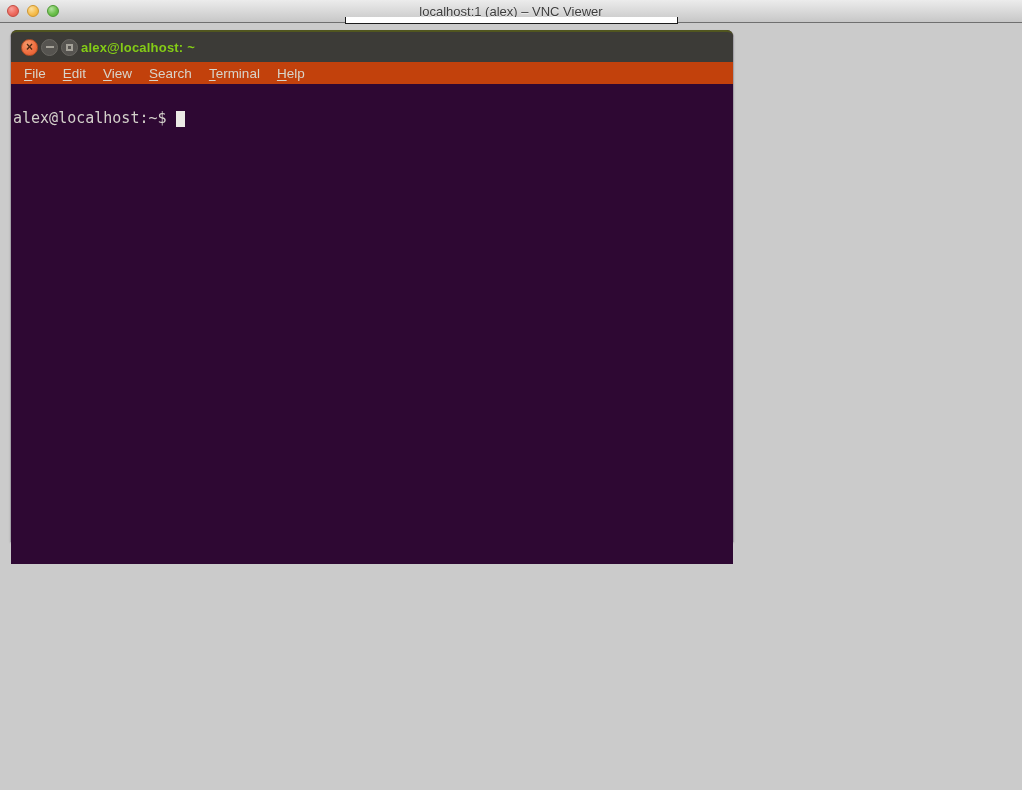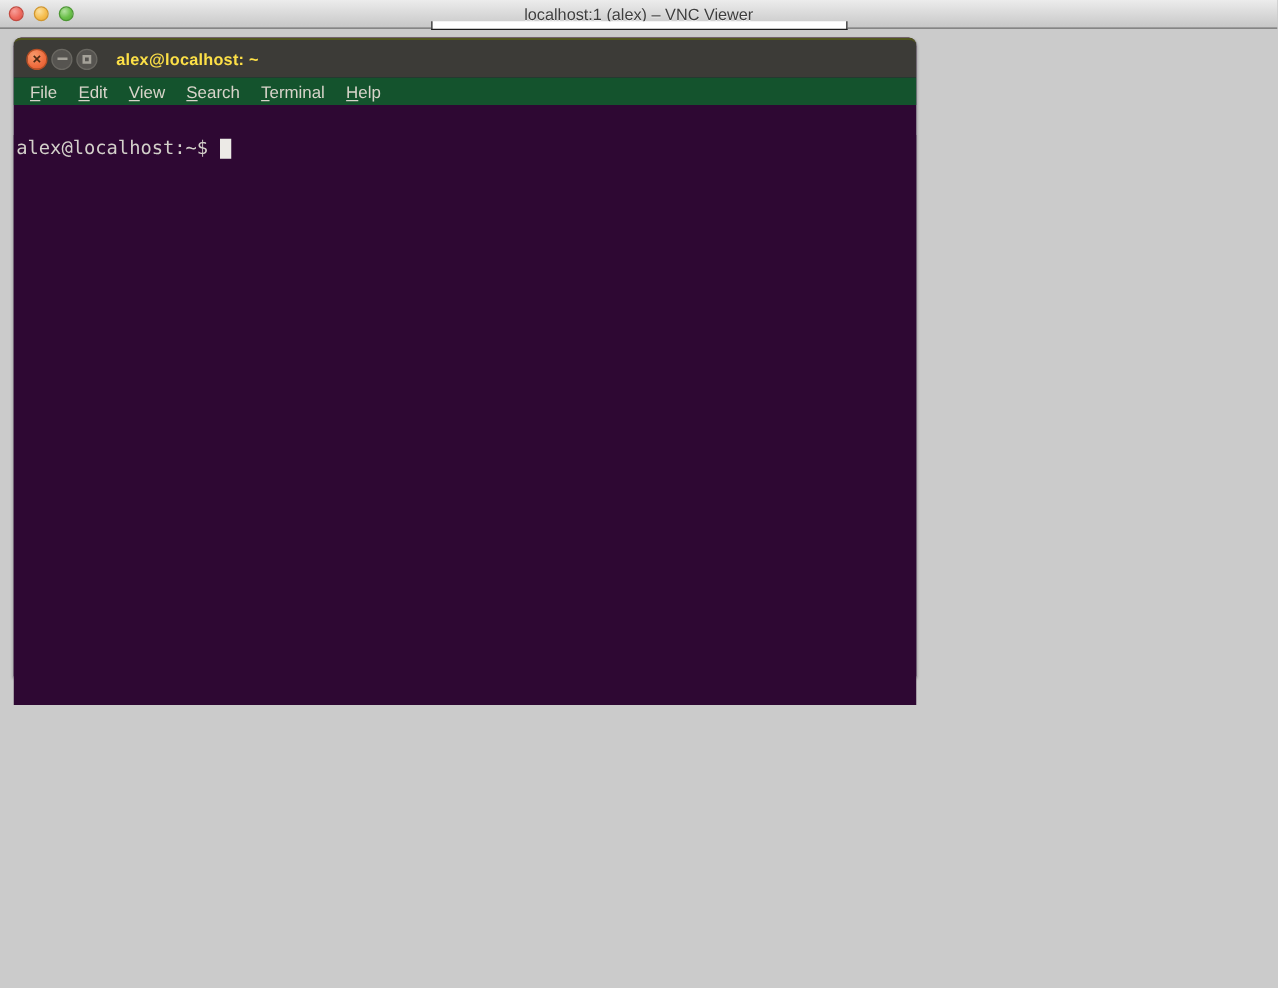--- a/index.html
+++ b/index.html
@@ -112,29 +112,29 @@
   }
   .term-btn.minimize .glyph-bar {
     width: 8px; height: 2px;
     background: #a5a299;
   }
   .term-btn.maximize .glyph-square {
     width: 7px; height: 7px;
     border: 2px solid #a5a299;
   }
   .term-title {
-    color: #fde047;
+    color: #84cc16;
     font-weight: bold;
     font-size: 13px;
-    margin-left: 12px;
+    margin-left: 0;
     letter-spacing: 0.2px;
   }
   .term-menubar {
     height: 22px;
-    background: #14532d;
+    background: #c2410c;
     display: flex;
     align-items: center;
     padding-left: 8px;
   }
   .menu-item {
     color: #d8d4ca;
     font-size: 13.5px;
     padding: 2px 5px;
     margin-right: 7px;
     cursor: default;

